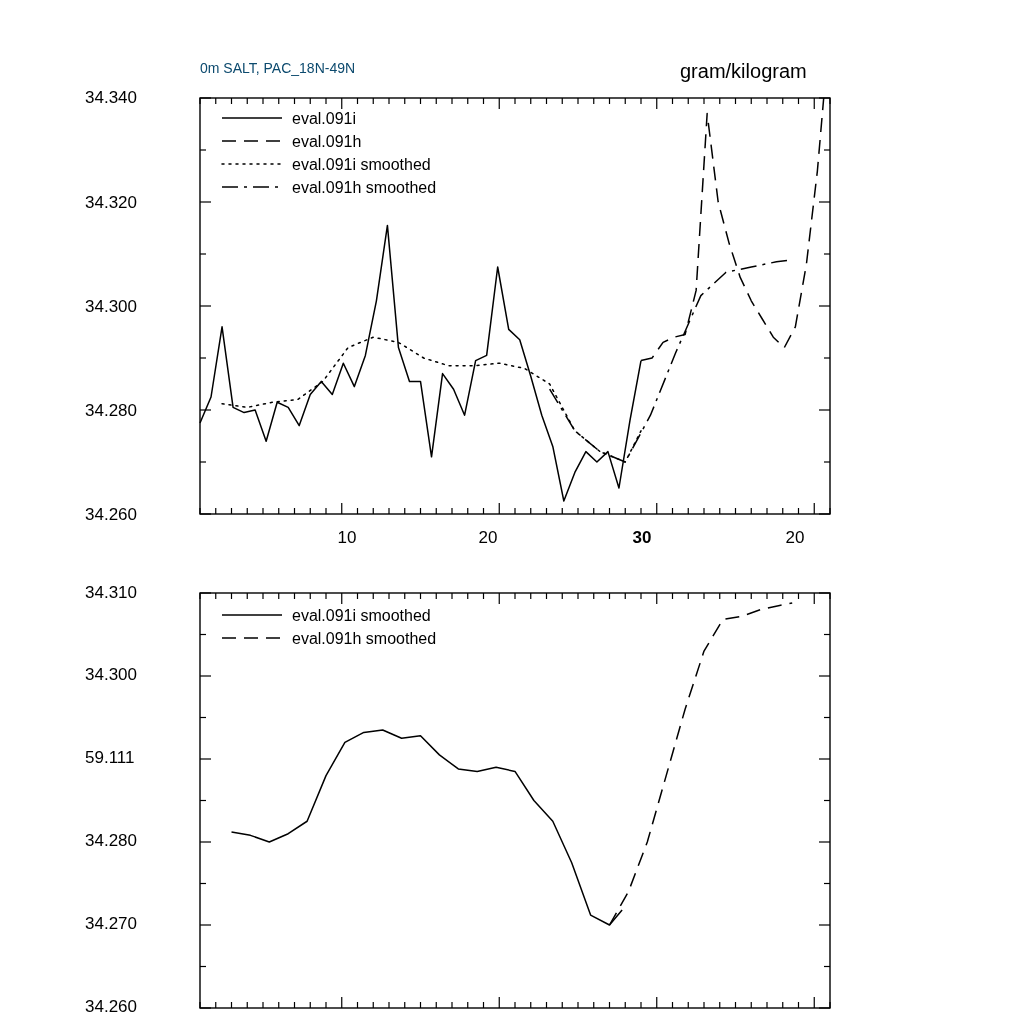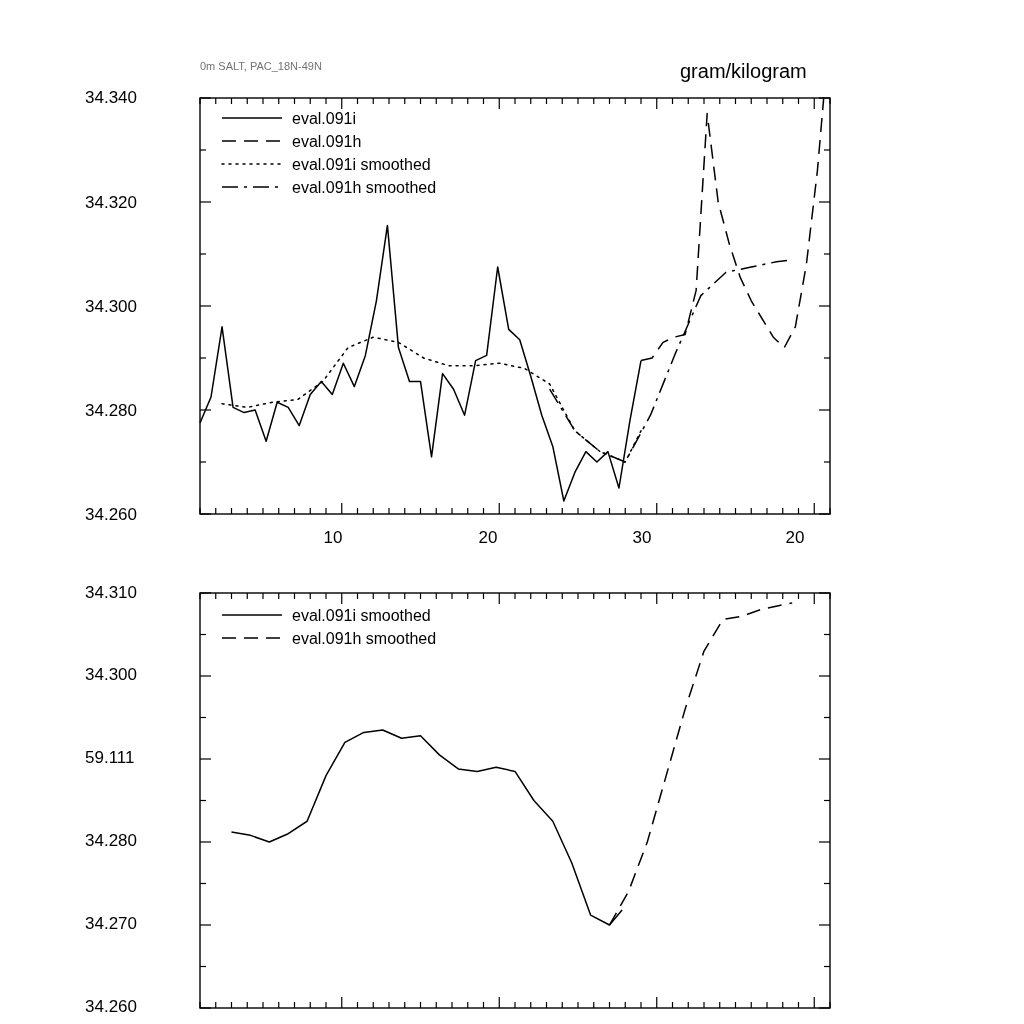--- a/index.html
+++ b/index.html
@@ -25,22 +25,22 @@
     position: absolute;
   }
   .plot-svg {
     position: absolute;
     left: 0;
     top: 0;
     overflow: visible;
   }
   .title-left {
     position: absolute;
-    font-size: 11px;
-    color: #737373;
+    font-size: 14px;
+    color: #0c4a6e;
     white-space: nowrap;
   }
   .title-right {
     position: absolute;
     font-size: 20px;
     color: #000;
     white-space: nowrap;
   }
   .ytick-label {
     position: absolute;
@@ -70,23 +70,23 @@
     <div class="title-left" style="left:200px; top:60px;">0m SALT, PAC_18N-49N</div>
 
     <div class="title-right" style="left:680px; top:60px;">gram/kilogram</div>
 
     <div class="ytick-label" style="left:85px; top:88px; width:95px;">34.340</div>
     <div class="ytick-label" style="left:85px; top:193px; width:95px;">34.320</div>
     <div class="ytick-label" style="left:85px; top:297px; width:95px;">34.300</div>
     <div class="ytick-label" style="left:85px; top:401px; width:95px;">34.280</div>
     <div class="ytick-label" style="left:85px; top:505px; width:95px;">34.260</div>
 
-    <div class="xtick-label" style="left:308px; top:528px; width:50px;">10</div>
+    <div class="xtick-label" style="left:322px; top:528px; width:50px;">10</div>
     <div class="xtick-label" style="left:463px; top:528px; width:50px;">20</div>
-    <div class="xtick-label" style="left:617px; top:528px; width:50px;">30</div>
+    <div class="xtick-label" style="left:617px; top:528px; width:50px;font-weight:bold;">30</div>
     <div class="xtick-label" style="left:770px; top:528px; width:50px;">20</div>
 
     <div class="legend-label" style="left:292px; top:110px;">eval.091i</div>
     <div class="legend-label" style="left:292px; top:133px;">eval.091h</div>
     <div class="legend-label" style="left:292px; top:156px;">eval.091i smoothed</div>
     <div class="legend-label" style="left:292px; top:179px;">eval.091h smoothed</div>
 
     <svg class="plot-svg" id="svg-top" width="1024" height="560">
         <rect x="200" y="98" width="630" height="416" fill="none" stroke="#000000" stroke-width="1.4"></rect>
         <line x1="200" y1="514" x2="200" y2="508" stroke="#000000" stroke-width="1.2"></line>

